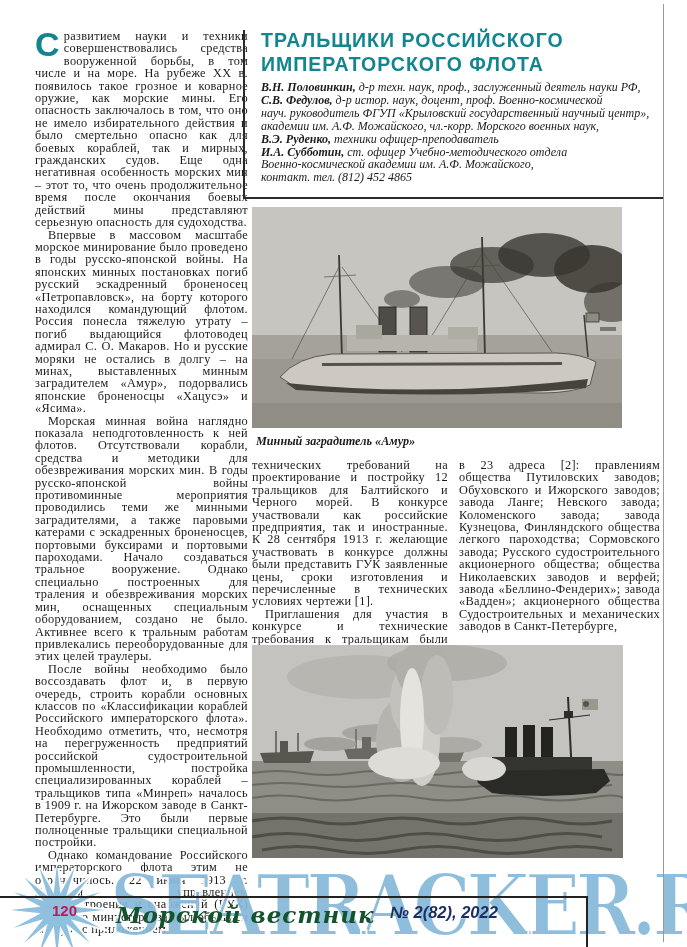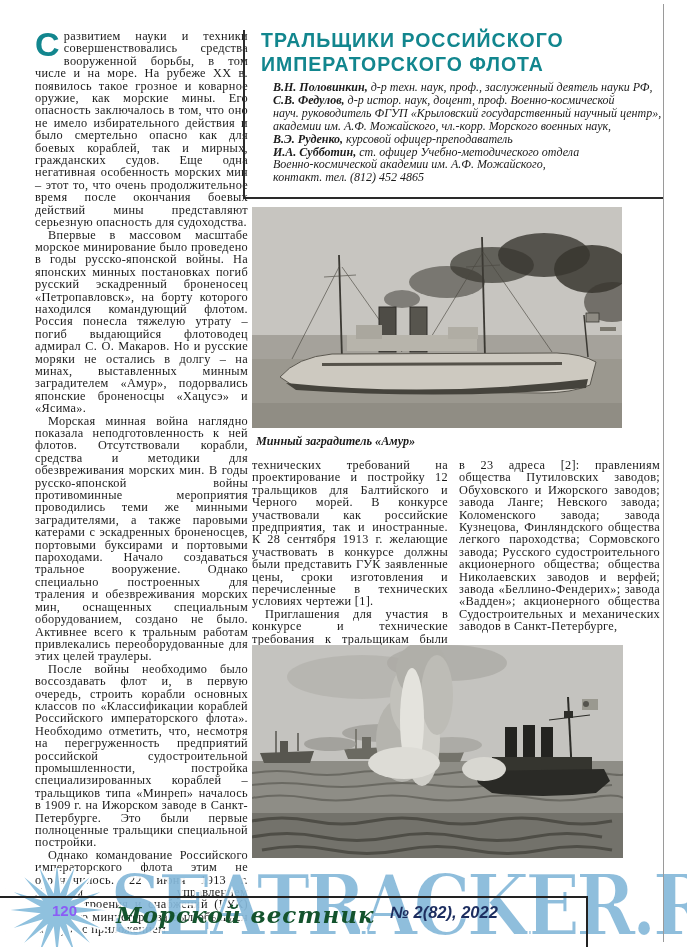--- a/index.html
+++ b/index.html
@@ -25,35 +25,35 @@
     float:left; font-family:"Liberation Sans", sans-serif; font-weight:bold;
     font-size:34px; line-height:26px; color:#12868e; margin:1px 4px 0 0;
   }
 
   
   .title {
     position:absolute; left:261px; top:28px; z-index:2;
     font-family:"Liberation Sans", sans-serif; font-weight:800;
     font-size:19.5px; line-height:24px; letter-spacing:1px; color:#12868e;
   }
-  .authors { position:absolute; left:261px; top:81px; z-index:2; font-style:italic; font-size:12px; line-height:12.9px;margin-left:12px; }
+  .authors { position:absolute; left:261px; top:81px; z-index:2; font-style:italic; font-size:12px; line-height:12.9px; }
   .authors .bold { font-weight:bold; }
 
   
   .photo1 { position:absolute; left:252px; top:207px; width:370px; height:221px; z-index:2; }
   .photo2 { position:absolute; left:252px; top:645px; width:371px; height:213px; z-index:2; }
   .photo1 svg, .photo2 svg { display:block; width:100%; height:100%; }
   .caption { position:absolute; font-size:12.2px; font-weight:bold; font-style:italic; z-index:2; }
   .caption1 { left:256px; top:434px; }
   .caption2 { left:252px; top:861px; }
 
   
   .page-number {
     position:absolute; left:52px; top:902px; z-index:5;
-    font-family:"Liberation Sans", sans-serif; font-weight:bold; font-size:15px; color:#8b5cf6;
+    font-family:"Liberation Sans", sans-serif; font-weight:bold; font-size:15px; color:#be185d;
   }
   .journal-name {
     position:absolute; left:116px; top:901px; z-index:5;
     font-family:"DejaVu Serif", serif; font-style:italic; font-weight:bold;
     font-size:23px; color:#14532d; letter-spacing:1px;
   }
   .issue {
     position:absolute; left:390px; top:903px; z-index:5;
     font-family:"Liberation Sans", sans-serif; font-style:italic; font-weight:bold;
     font-size:16.5px; color:#1c2d5f;text-align:center;
@@ -89,21 +89,21 @@
   <div class="title">
     <div>ТРАЛЬЩИКИ РОССИЙСКОГО</div>
     <div>ИМПЕРАТОРСКОГО ФЛОТА</div>
   </div>
 
   <div class="authors">
     <div><span class="bold">В.Н. Половинкин,</span><span> д-р техн. наук, проф., заслуженный деятель науки РФ,</span></div>
     <div><span class="bold">С.В. Федулов,</span><span> д-р истор. наук, доцент, проф. Военно-космической</span></div>
     <div><span class="bold"></span><span>науч. руководитель ФГУП «Крыловский государственный научный центр»,</span></div>
     <div><span class="bold"></span><span>академии им. А.Ф. Можайского, чл.-корр. Морского военных наук,</span></div>
-    <div><span class="bold">В.Э. Руденко,</span><span> курсовой офицер-преподаватель</span></div>
+    <div><span class="bold">В.Э. Руденко,</span><span> техники офицер-преподаватель</span></div>
     <div><span class="bold">И.А. Субботин,</span><span> ст. офицер Учебно-методического отдела</span></div>
     <div><span class="bold"></span><span>Военно-космической академии им. А.Ф. Можайского,</span></div>
     <div><span class="bold"></span><span>контакт. тел. (812) 452 4865</span></div>
   </div>
 
   <div class="photo1">
     <svg viewBox="0 0 370 221" preserveAspectRatio="none">
       <rect width="370" height="221" fill="#c7c5c0"></rect>
       <rect y="128" width="370" height="93" fill="#a5a29b"></rect>
       <rect y="152" width="370" height="69" fill="#9b988f"></rect>

